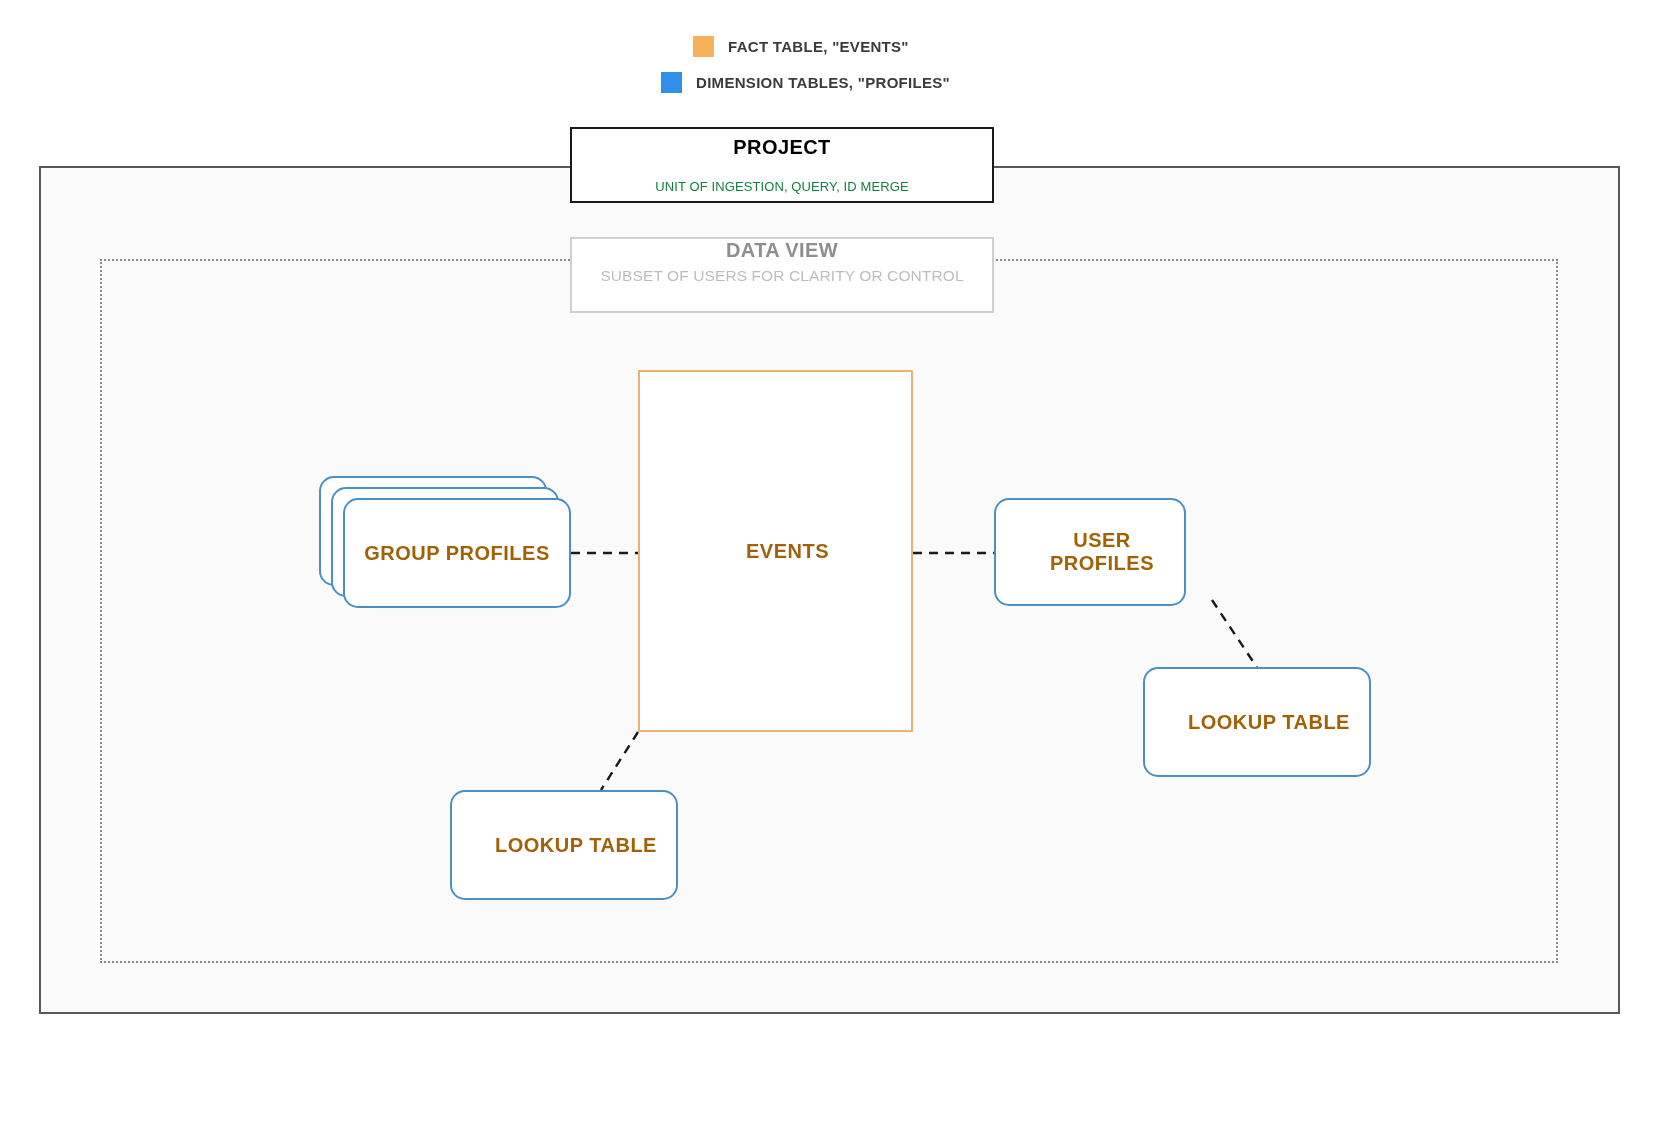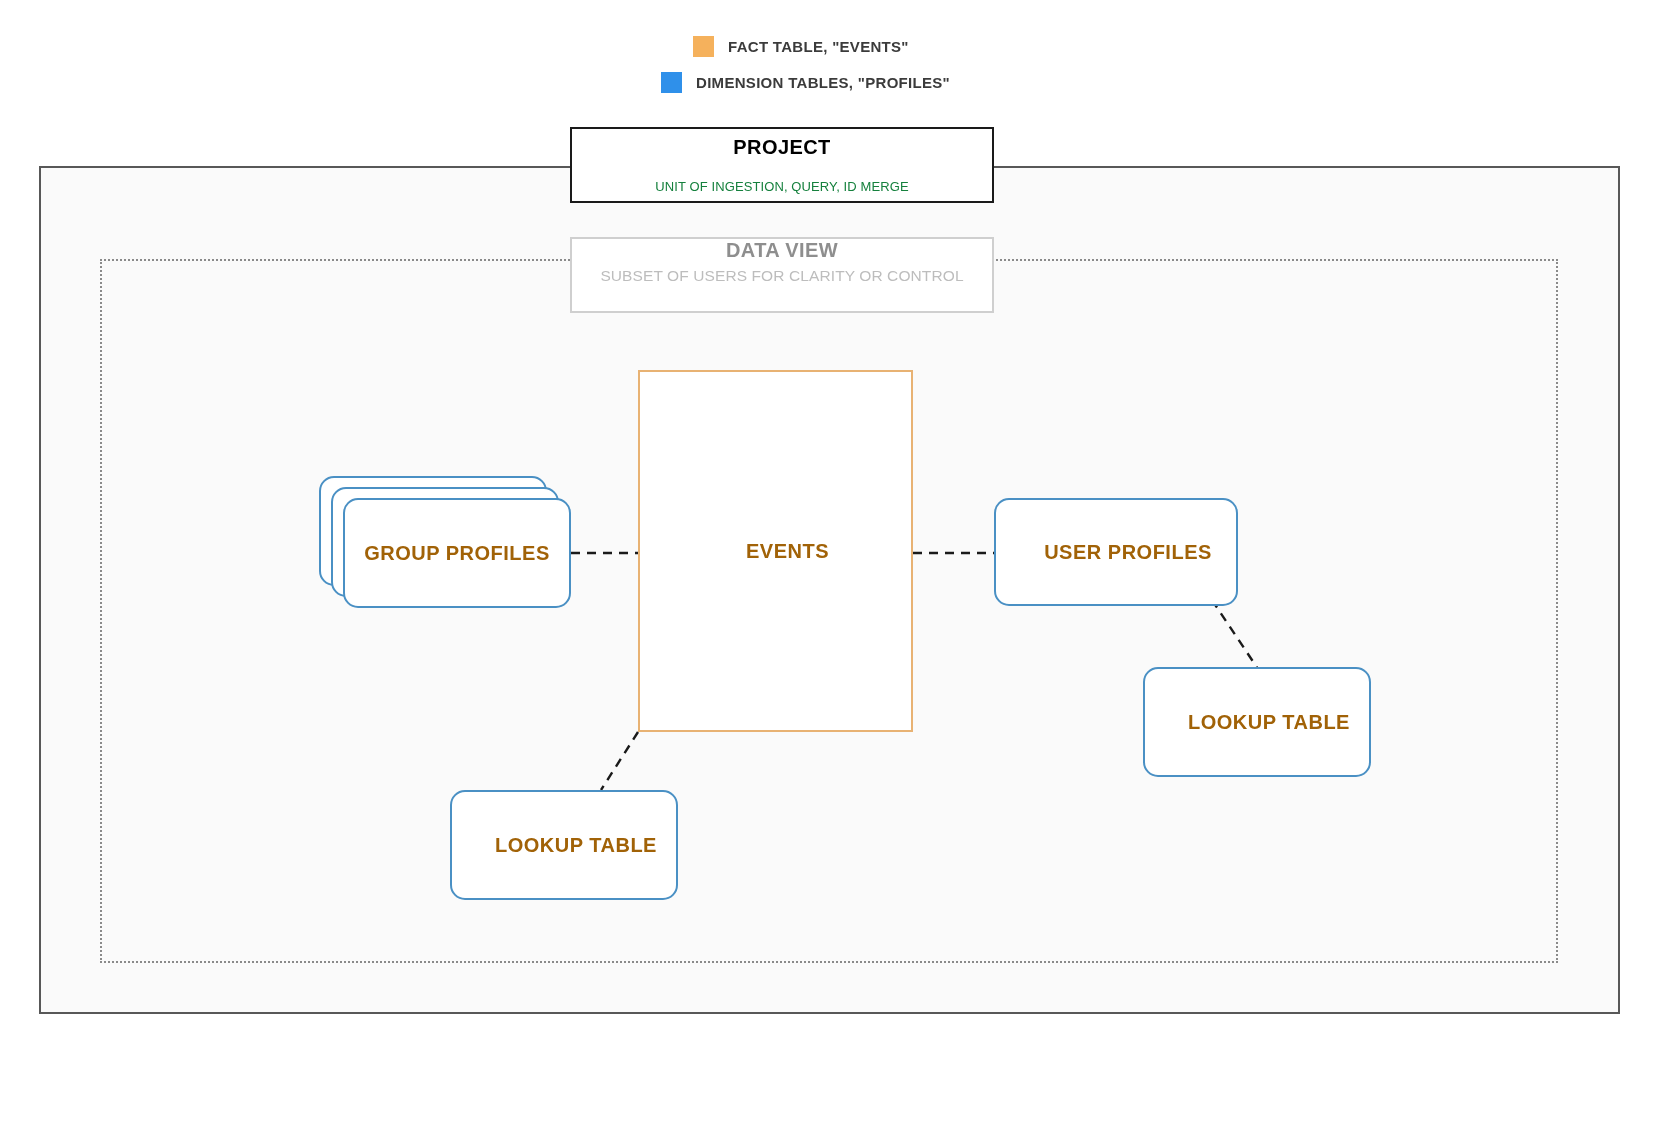--- a/index.html
+++ b/index.html
@@ -163,21 +163,21 @@
     position: absolute;
     left: 319px;
     top: 476px;
     width: 252px;
     height: 132px;
   }
   #group-card-back   { left: 0px;  top: 0px;  width: 228px; height: 110px; }
   #group-card-mid    { left: 12px; top: 11px; width: 228px; height: 110px; }
   #group-card-front  { left: 24px; top: 22px; width: 228px; height: 110px; }
 
-  #user-profiles-node  { left: 994px; top: 498px;  width: 244px; height: 108px; }
+  #user-profiles-node  { left: 994px; top: 498px;  width: 192px; height: 108px; }
   #lookup-right-node   { left: 1143px; top: 667px; width: 228px; height: 110px; }
   #lookup-left-node    { left: 450px;  top: 790px; width: 228px; height: 110px; }
 
   
   .connector {
     position: absolute;
     left: 0; top: 0;
     width: 1664px; height: 1128px;
     pointer-events: none;
   }

